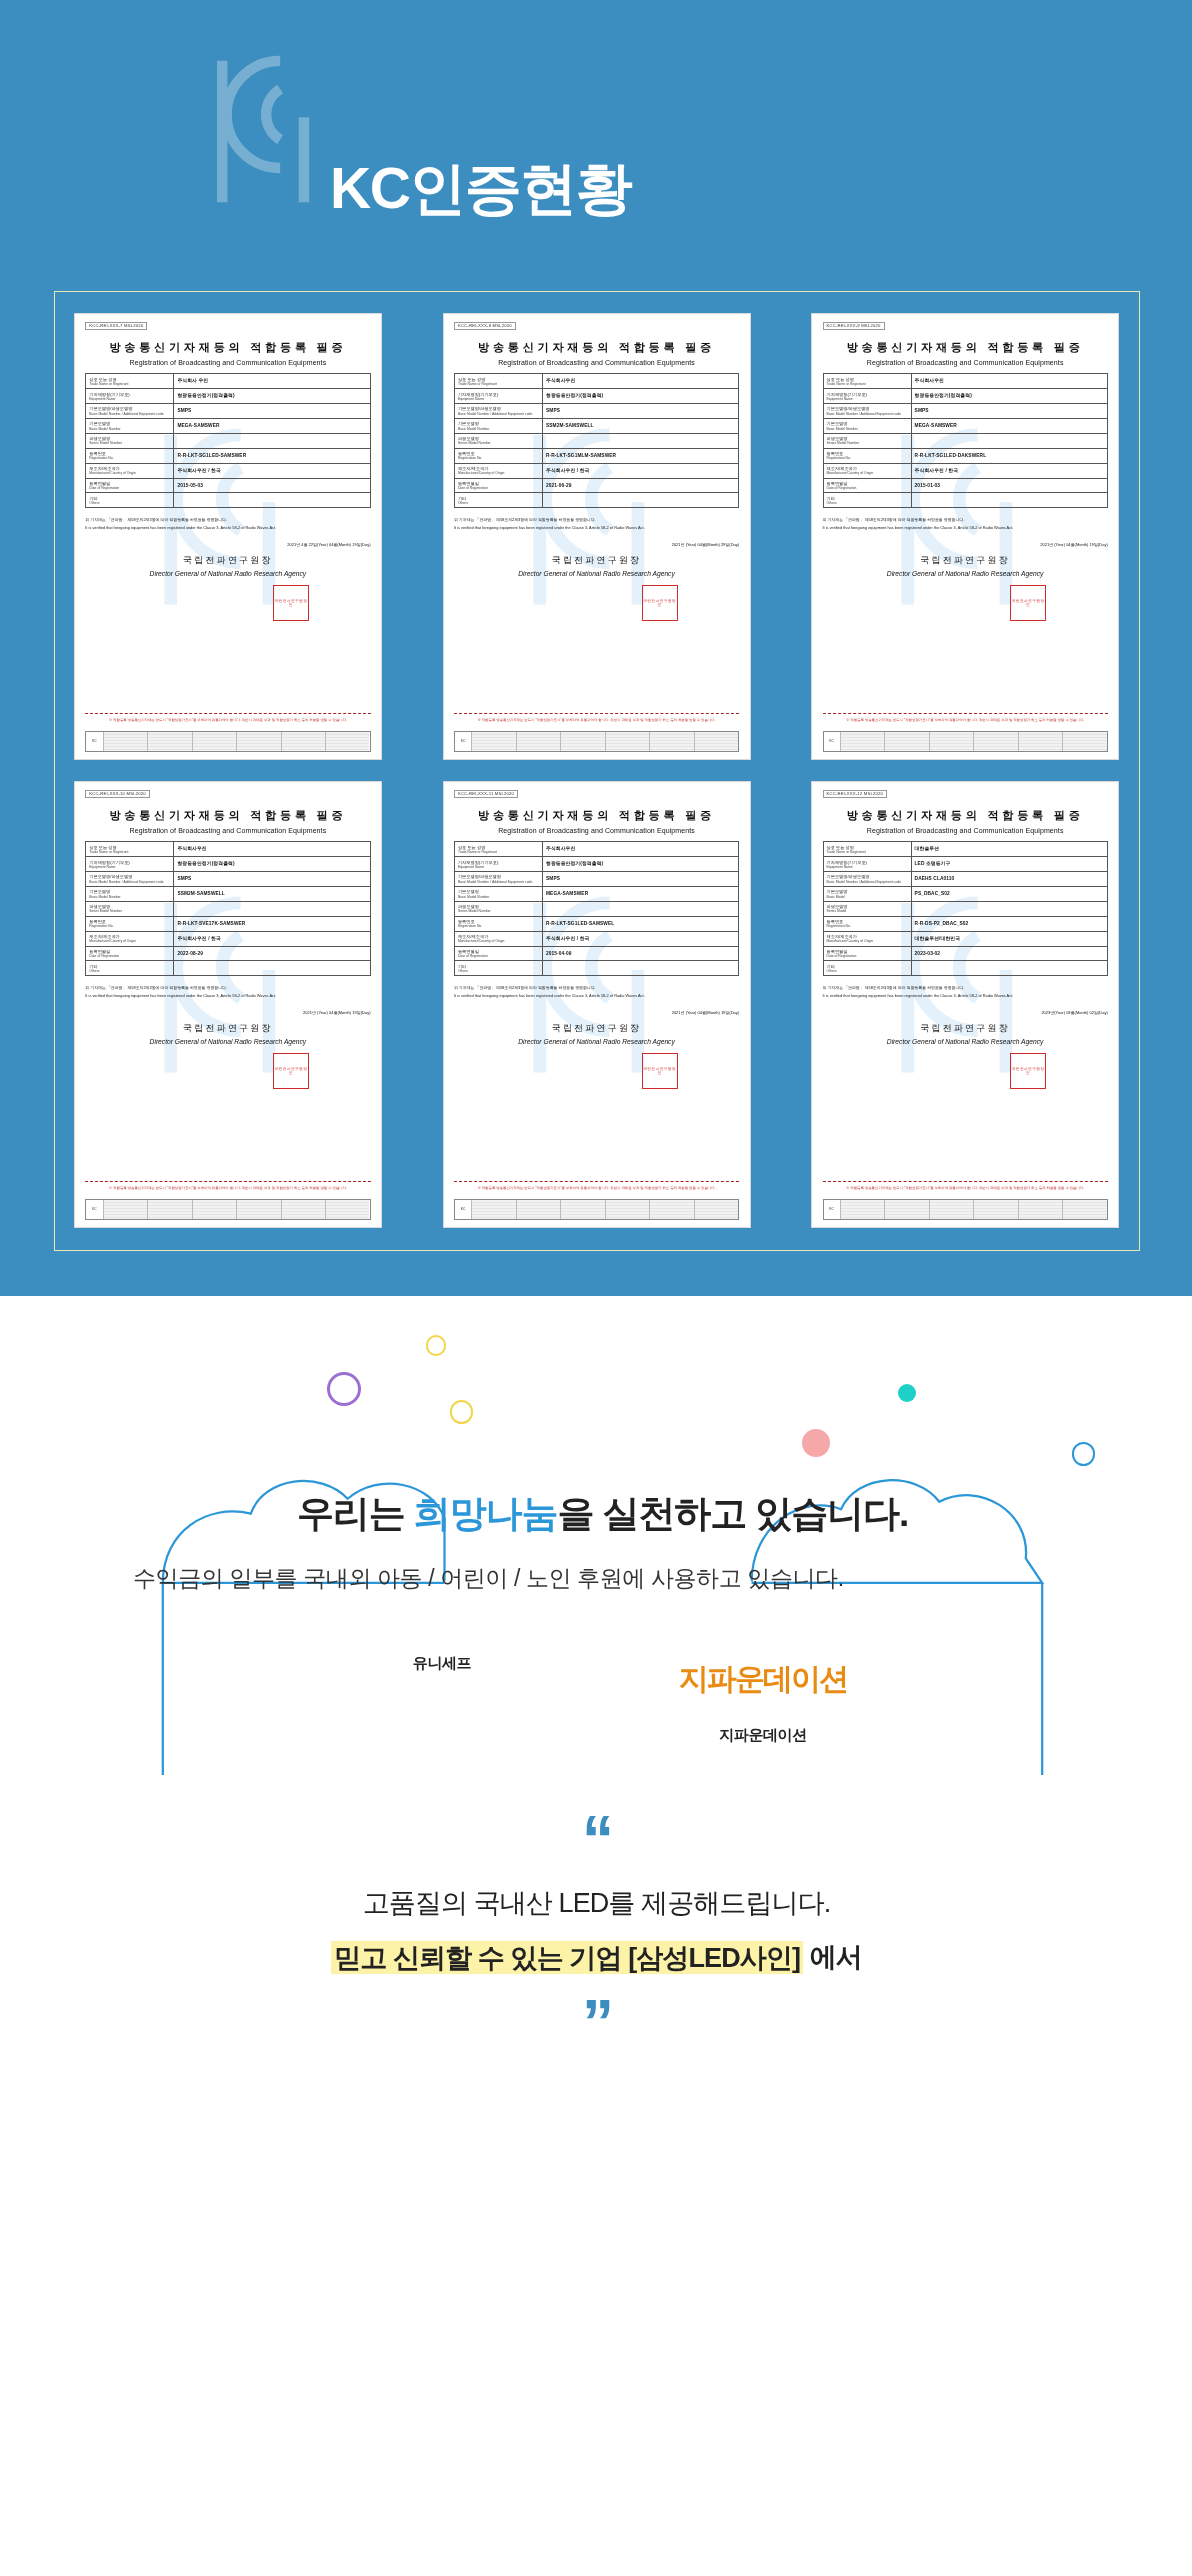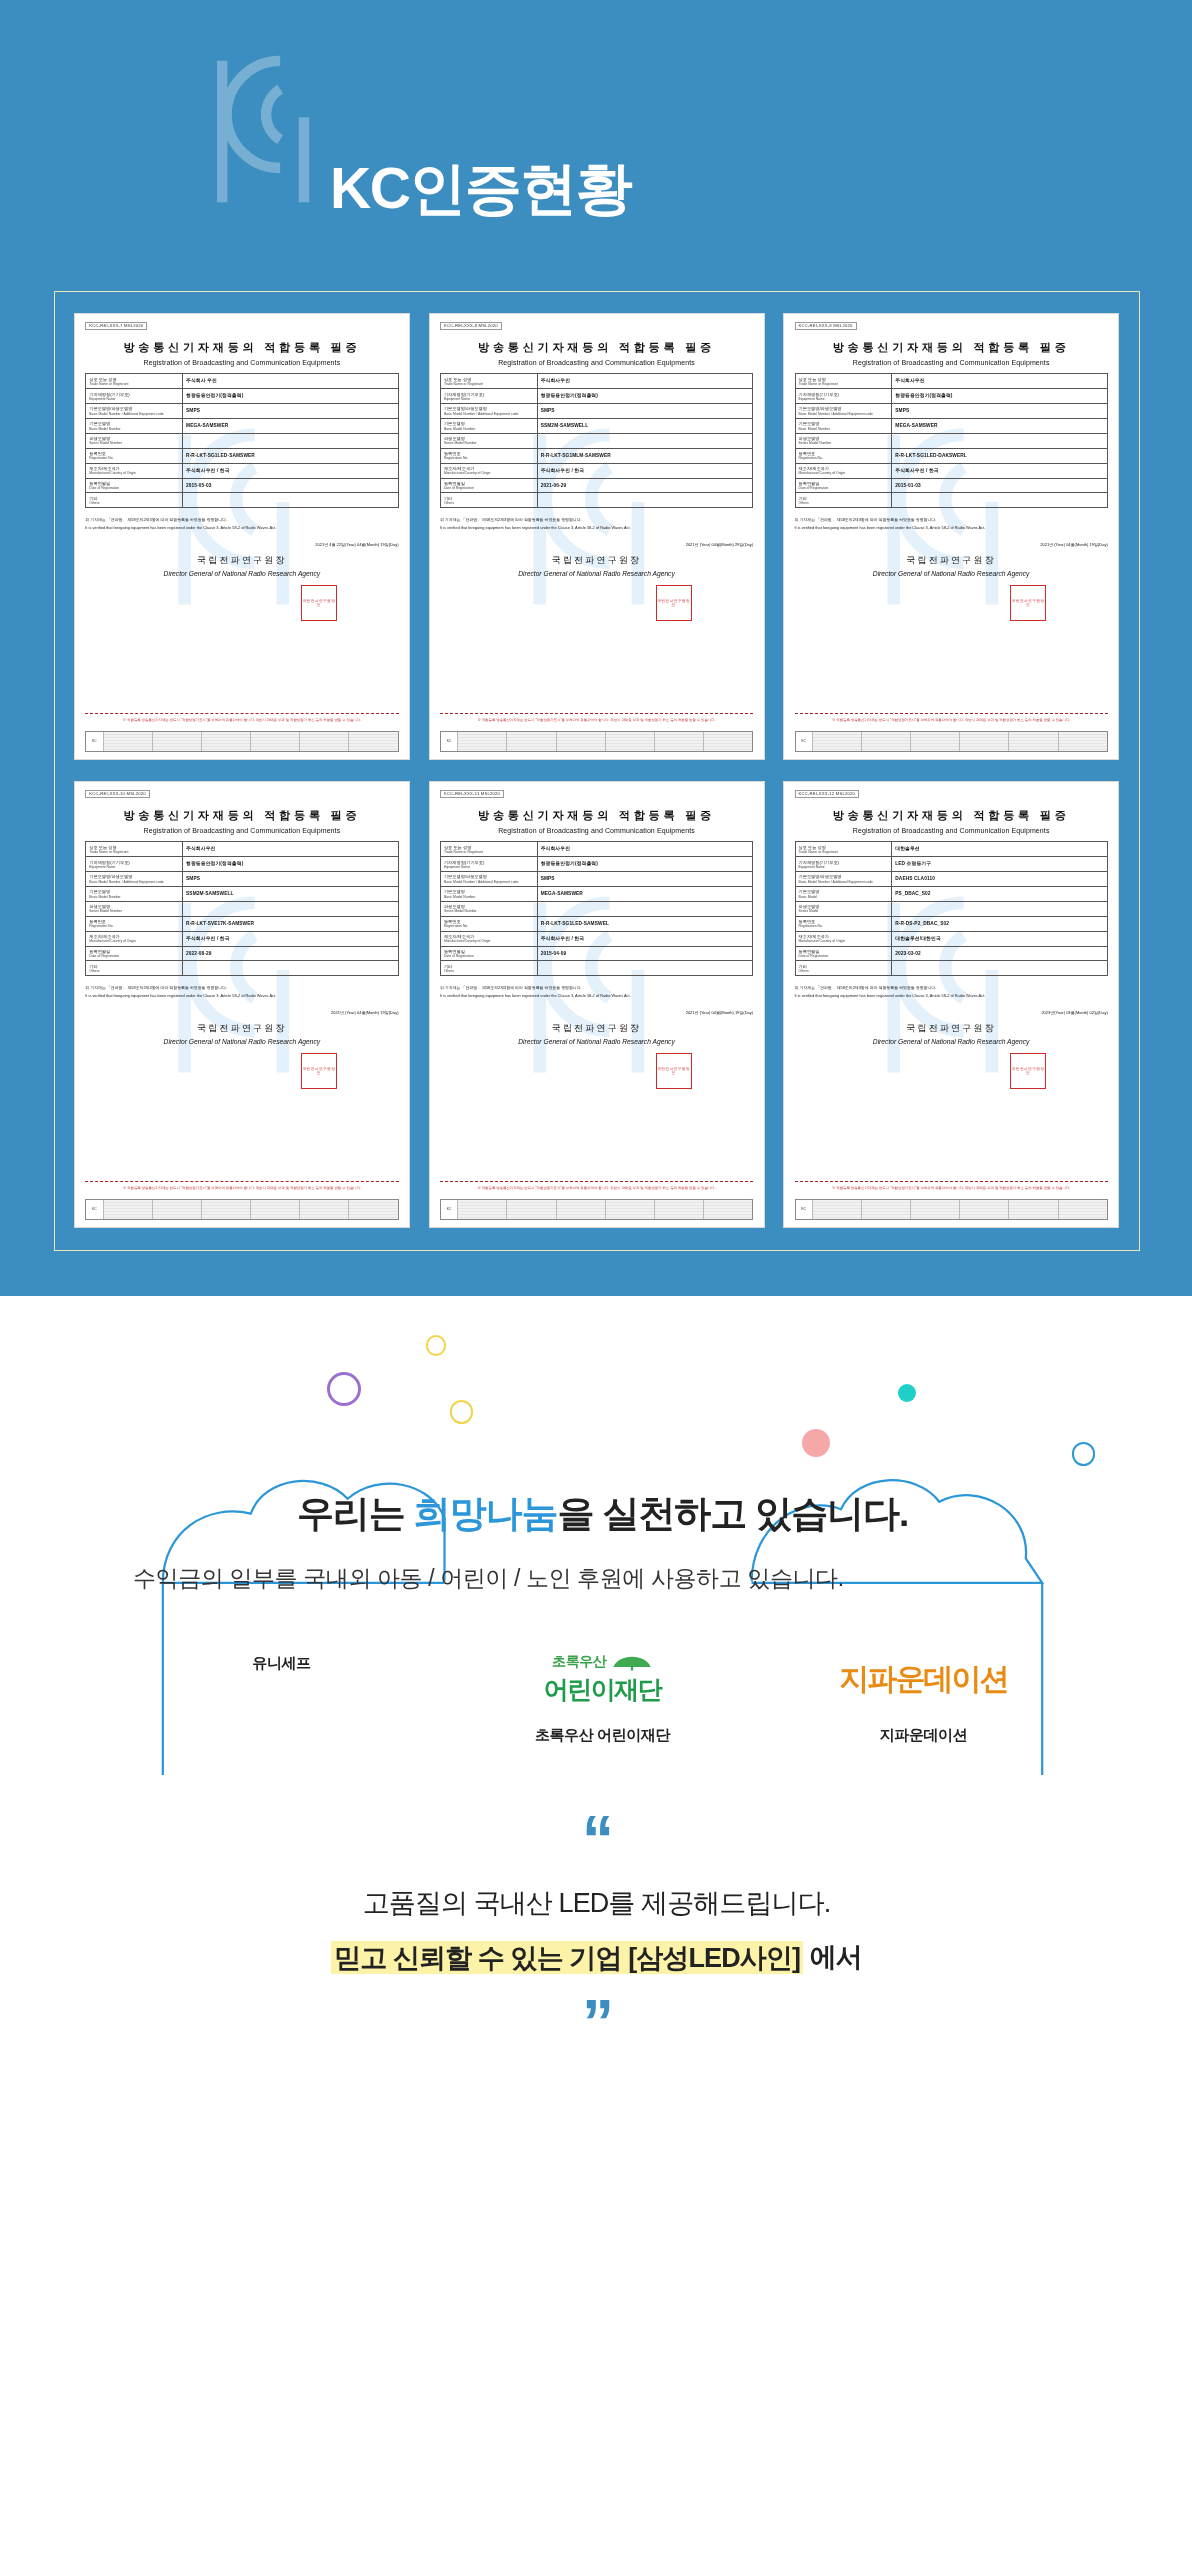--- a/index.html
+++ b/index.html
@@ -44,21 +44,21 @@
     box-sizing:border-box;
     padding:21px 19.4px 22.4px 19.4px;
   }
   .cert-grid{
     display:flex;
     flex-wrap:wrap;
     justify-content:space-between;
     row-gap:21px;
   }
   .cert{
-    width:336px;
+    width:308px;
     height:447px;
     background:#ffffff;
     box-sizing:border-box;
     border:0.7px solid #d8d8d8;
     position:relative;
     overflow:hidden;
     padding:7.5px 10.4px 0 10.4px;
     font-size:3.9px;
     color:#1a1a1a;
   }
@@ -706,35 +706,20 @@
       </div>
 
       <div class="hope-sub">수익금의 일부를 국내외 아동 / 어린이 / 노인 후원에 사용하고 있습니다.</div>
 
       <div class="logos">
 
         <div class="logo-item">
           <div class="logo-cap">유니세프</div>
         </div>
 
-        <div class="logo-item">
-          <div class="logo-mark">
-            <div>
-              <div style="display:flex;align-items:center;justify-content:center;gap:4.5px;">
-                <div class="green-top">초록우산</div>
-                <svg width="42" height="19.4" viewBox="0 0 56 26">
-                  <path d="M3 20 C 10 2, 46 2, 53 20 Z" fill="#3faa52"></path>
-                  <path d="M28 20 L28 25" stroke="#3faa52" stroke-width="3" fill="none"></path>
-                </svg>
-              </div>
-              <div class="green-main">어린이재단</div>
-            </div>
-          </div>
-          <div class="logo-cap">초록우산 어린이재단</div>
-        </div>
 
         <div class="logo-item">
           <div class="logo-mark">
             <div class="gfound">지파운데이션</div>
           </div>
           <div class="logo-cap">지파운데이션</div>
         </div>
 
       </div>
     </div>

